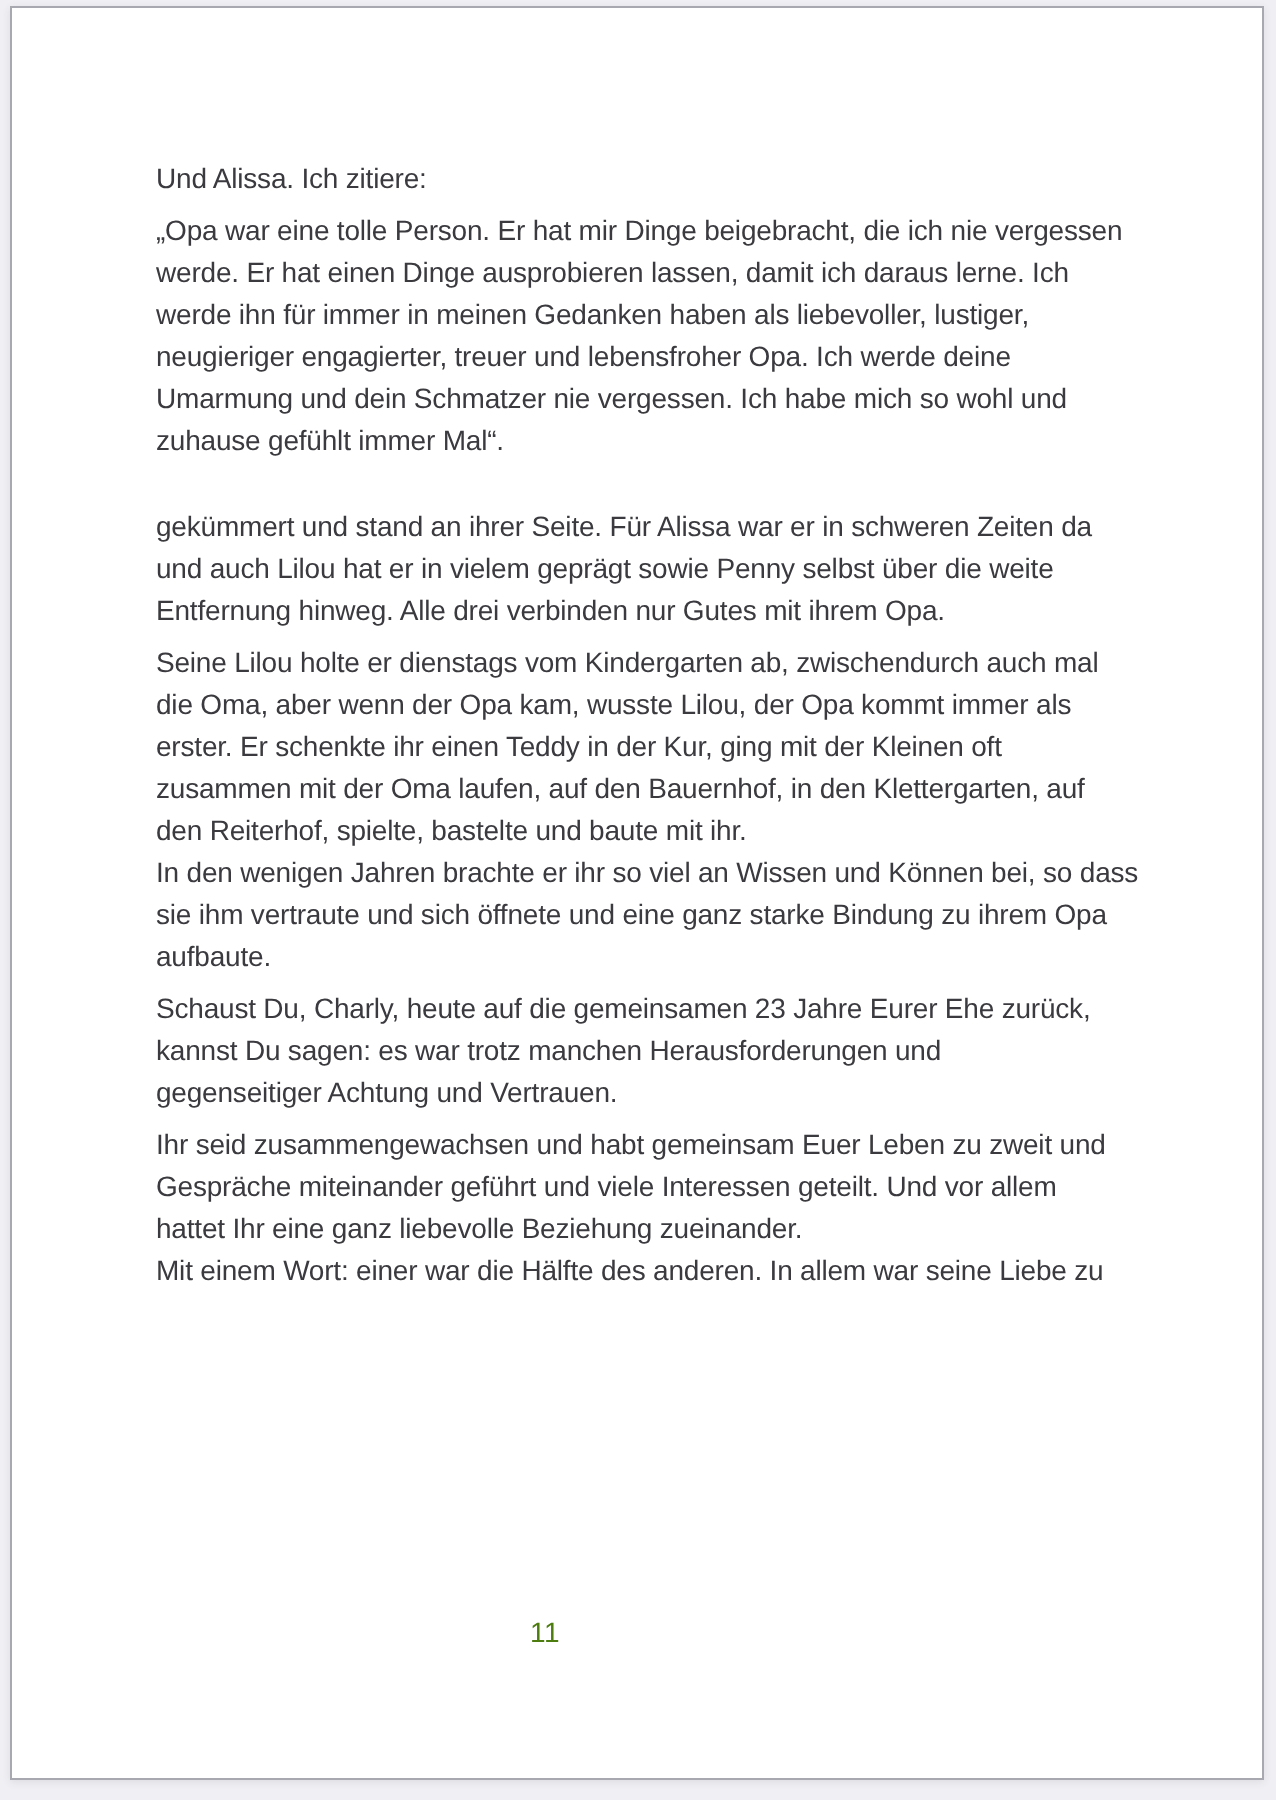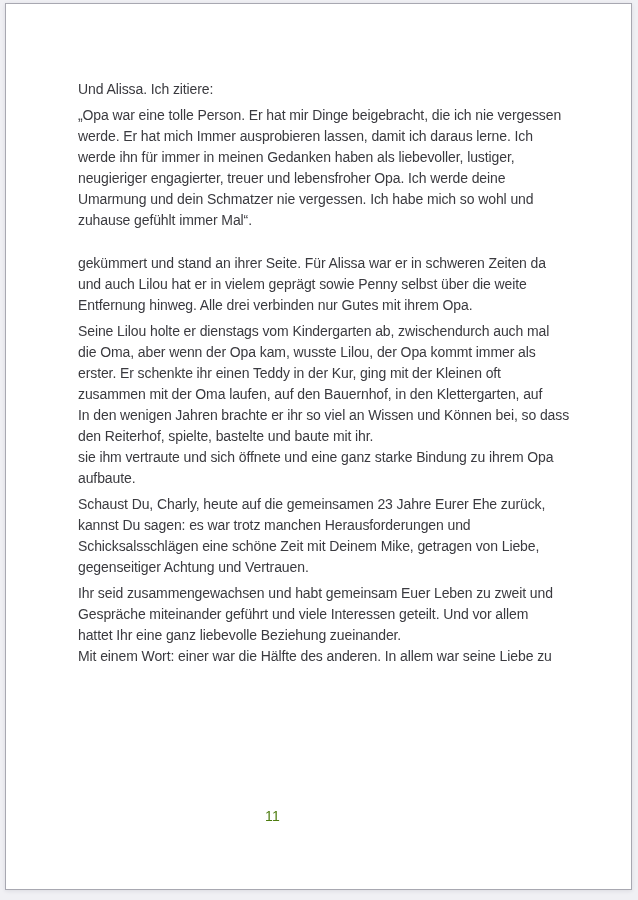--- a/index.html
+++ b/index.html
@@ -62,48 +62,47 @@
 <div class="viewport">
   <div class="sheet">
 
     <div class="text-block">
       <div class="para">
           <div class="line">Und Alissa. Ich zitiere:</div>
         </div>
 
       <div class="para">
           <div class="line">„Opa war eine tolle Person. Er hat mir Dinge beigebracht, die ich nie vergessen</div>
-          <div class="line">werde. Er hat mich Immer ausprobieren lassen, damit ich daraus lerne. Ich</div>
+          <div class="line">werde. Er hat einen Dinge ausprobieren lassen, damit ich daraus lerne. Ich</div>
           <div class="line">werde ihn für immer in meinen Gedanken haben als liebevoller, lustiger,</div>
           <div class="line">neugieriger engagierter, treuer und lebensfroher Opa. Ich werde deine</div>
           <div class="line">Umarmung und dein Schmatzer nie vergessen. Ich habe mich so wohl und</div>
           <div class="line">zuhause gefühlt immer Mal“.</div>
         </div>
 
       <div class="para gap-before">
           <div class="line">gekümmert und stand an ihrer Seite. Für Alissa war er in schweren Zeiten da</div>
           <div class="line">und auch Lilou hat er in vielem geprägt sowie Penny selbst über die weite</div>
           <div class="line">Entfernung hinweg. Alle drei verbinden nur Gutes mit ihrem Opa.</div>
         </div>
 
       <div class="para">
           <div class="line">Seine Lilou holte er dienstags vom Kindergarten ab, zwischendurch auch mal</div>
           <div class="line">die Oma, aber wenn der Opa kam, wusste Lilou, der Opa kommt immer als</div>
           <div class="line">erster. Er schenkte ihr einen Teddy in der Kur, ging mit der Kleinen oft</div>
           <div class="line">zusammen mit der Oma laufen, auf den Bauernhof, in den Klettergarten, auf</div>
+          <div class="line">den Reiterhof, spielte, bastelte und baute mit ihr.</div>
           <div class="line">In den wenigen Jahren brachte er ihr so viel an Wissen und Können bei, so dass</div>
-          <div class="line">den Reiterhof, spielte, bastelte und baute mit ihr.</div>
           <div class="line">sie ihm vertraute und sich öffnete und eine ganz starke Bindung zu ihrem Opa</div>
           <div class="line">aufbaute.</div>
         </div>
 
       <div class="para">
           <div class="line">Schaust Du, Charly, heute auf die gemeinsamen 23 Jahre Eurer Ehe zurück,</div>
           <div class="line">kannst Du sagen: es war trotz manchen Herausforderungen und</div>
-          <div class="line">Schicksalsschlägen eine schöne Zeit mit Deinem Mike, getragen von Liebe,</div>
           <div class="line">gegenseitiger Achtung und Vertrauen.</div>
         </div>
 
       <div class="para">
           <div class="line">Ihr seid zusammengewachsen und habt gemeinsam Euer Leben zu zweit und</div>
           <div class="line">Gespräche miteinander geführt und viele Interessen geteilt. Und vor allem</div>
           <div class="line">hattet Ihr eine ganz liebevolle Beziehung zueinander.</div>
           <div class="line">Mit einem Wort: einer war die Hälfte des anderen. In allem war seine Liebe zu</div>
         </div>
     </div>

